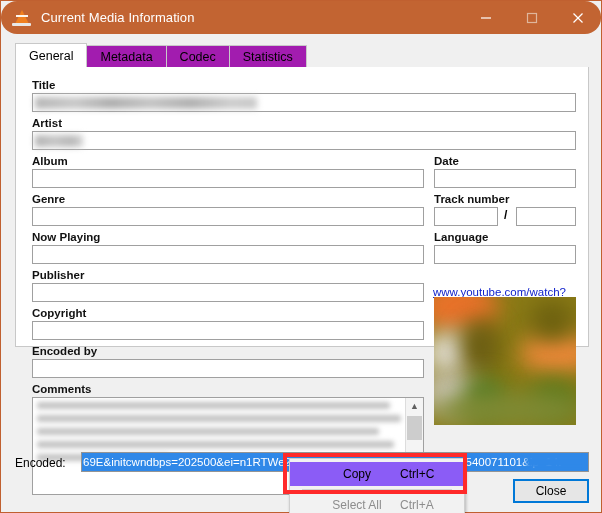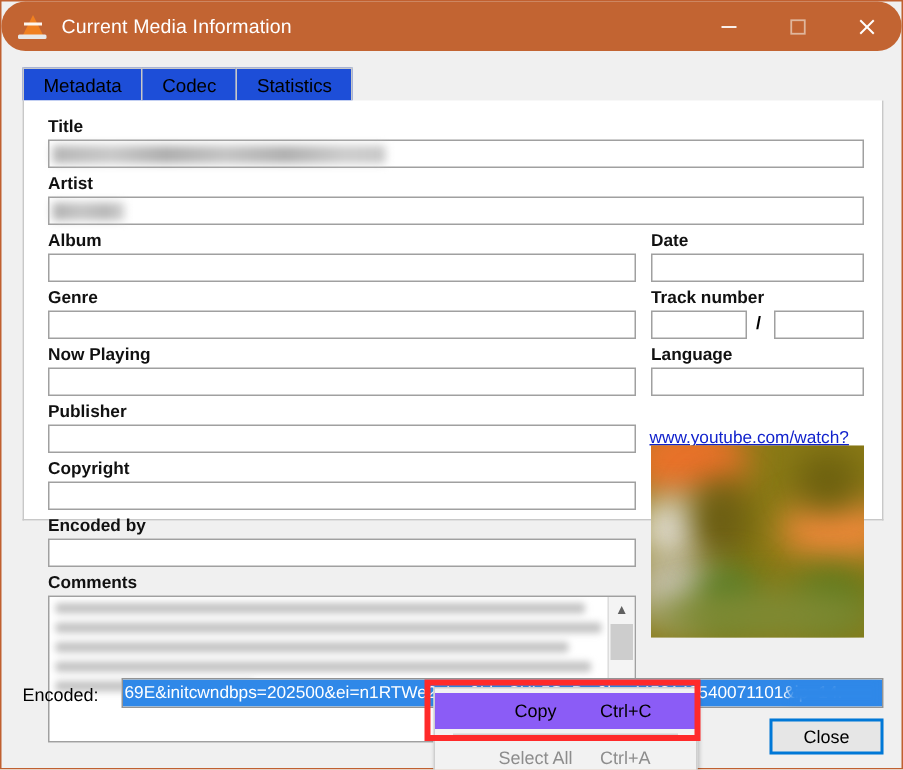--- a/index.html
+++ b/index.html
@@ -50,21 +50,21 @@
   .win-btn.dim{color:#dfb69c;}
   .win-btn svg{display:block;}
   
   .tabstrip{
     position:absolute;left:14px;top:42px;height:24px;display:flex;align-items:flex-end;
   }
   .tab{
     height:22px;padding:0 13px;
     display:flex;align-items:center;justify-content:center;
     font-size:12.5px;color:#000;
-    background:#1d4ed8;border:1px solid #c8c8c8;border-bottom:none;
+    background:#a21caf;border:1px solid #c8c8c8;border-bottom:none;
     margin-right:-1px;box-sizing:border-box;
   }
   .tab.active{
     background:#ffffff;height:24px;border-color:#c8c8c8;position:relative;z-index:3;
   }
   
   .panel{
     position:absolute;left:14px;top:66px;width:574px;height:280px;
     background:#ffffff;border:1px solid #c8c8c8;border-top:none;box-sizing:border-box;
   }
@@ -179,20 +179,23 @@
       <div class="win-btn">
         <svg width="12" height="12" viewBox="0 0 12 12">
             <line x1="1.5" y1="1.5" x2="10.5" y2="10.5" stroke="#fff" stroke-width="1.3"></line>
             <line x1="10.5" y1="1.5" x2="1.5" y2="10.5" stroke="#fff" stroke-width="1.3"></line>
           </svg>
       </div>
     </div>
   </div>
 
   <div class="tabstrip">
+    <div class="tab active">
+        <span>General</span>
+      </div>
     <div class="tab">
         <span>Metadata</span>
       </div>
     <div class="tab">
         <span>Codec</span>
       </div>
     <div class="tab">
         <span>Statistics</span>
       </div>
   </div>

